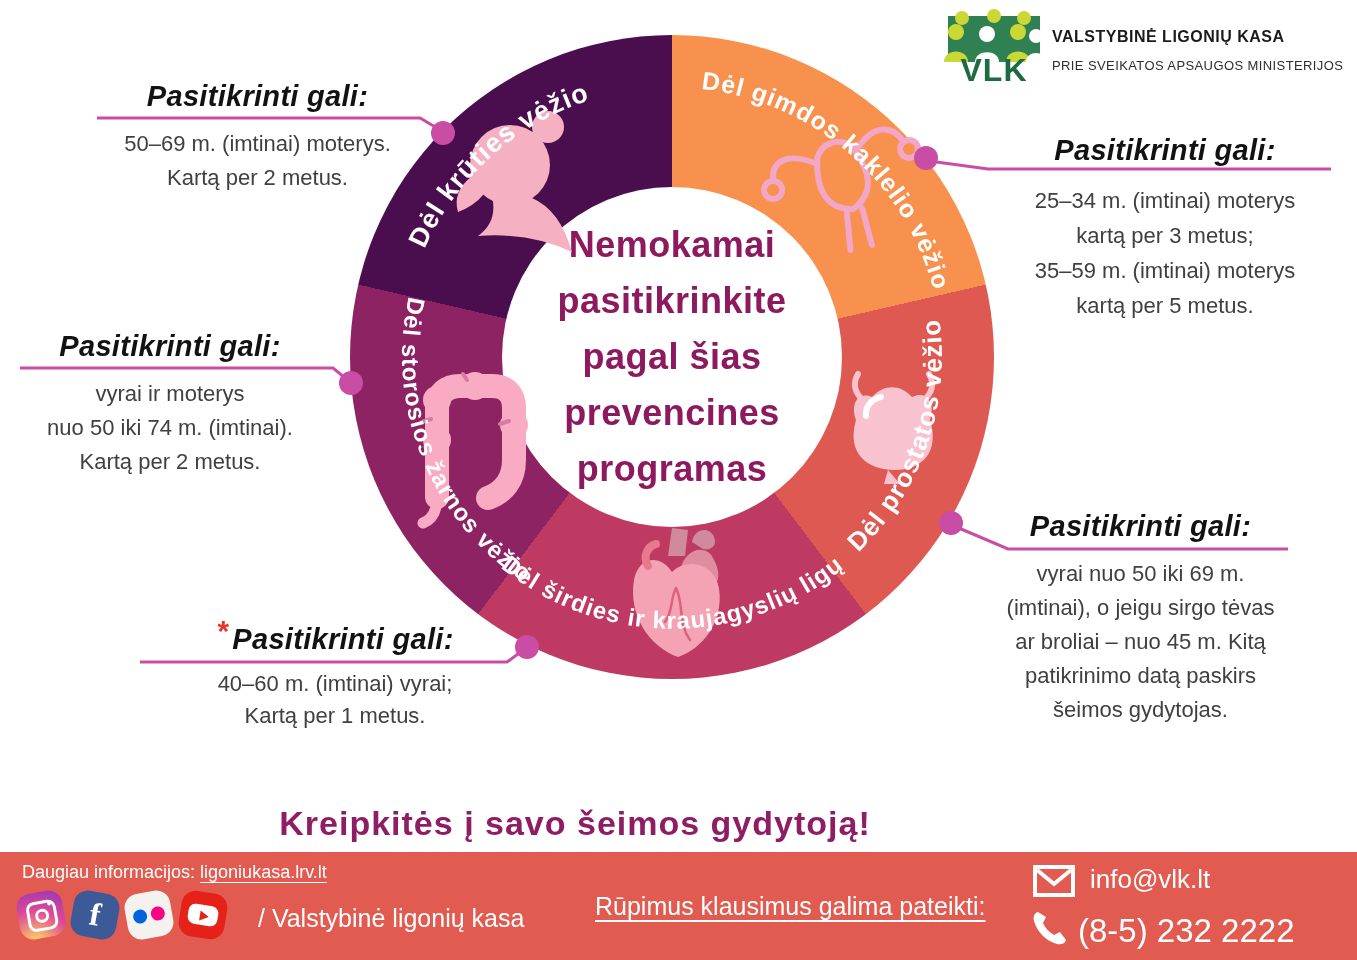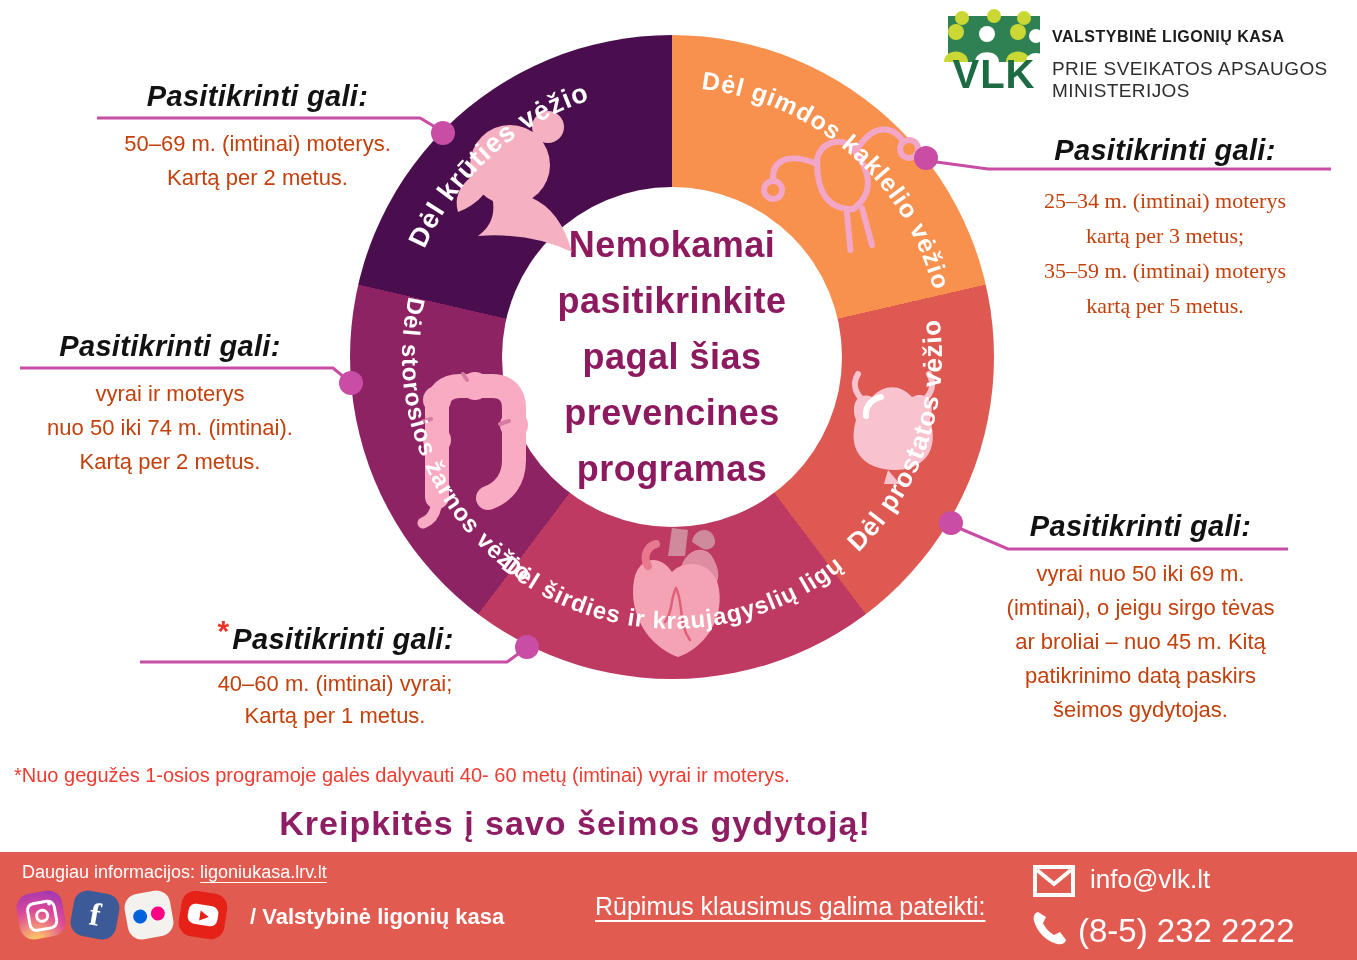--- a/index.html
+++ b/index.html
@@ -17,48 +17,48 @@
   .center-circle{position:absolute;left:502px;top:187px;width:340px;height:340px;border-radius:50%;
     background:#fff;display:flex;flex-direction:column;justify-content:center;align-items:center;}
   .center-circle div{font-size:36px;font-weight:bold;color:#8d1a5f;line-height:56px;letter-spacing:.5px;}
 
   .overlay{position:absolute;left:0;top:0;pointer-events:none;}
   .seg-label{fill:#fff;font-weight:600;letter-spacing:1px;}
 
   
   .callout{position:absolute;text-align:center;}
   .callout .hd{font-size:29px;font-weight:bold;font-style:italic;color:#121212;letter-spacing:.3px;}
-  .callout .ln{font-size:22px;color:#c2410c;line-height:34px;}
+  .callout .ln{font-size:22px;color:#404040;line-height:34px;}
   .asterisk{color:#e8342a;font-size:30px;font-weight:bold;position:relative;top:-8px;margin-right:4px;}
 
   .c-breast{left:60px;top:80px;width:395px;}
   .c-cervical{left:975px;top:134px;width:380px;}
-  .c-cervical .ln{line-height:35px;font-family:Liberation Serif, serif;}
+  .c-cervical .ln{line-height:35px;}
   .c-colon{left:0px;top:330px;width:340px;}
   .c-cardio{left:150px;top:622px;width:370px;}
   .c-cardio .ln{line-height:32px;}
   .c-prostate{left:968px;top:510px;width:345px;}
   .c-breast .hd,.c-colon .hd{margin-bottom:14px;}
   .c-cervical .hd{margin-bottom:16px;}
   .c-cardio .hd{margin-bottom:12px;}
   .c-prostate .hd{margin-bottom:14px;}
 
   .footnote{position:absolute;left:14px;top:764px;font-size:20px;color:#ef3b30;}
   .cta{position:absolute;left:0;top:804px;width:1150px;text-align:center;
        font-size:34px;font-weight:bold;color:#8e1d64;letter-spacing:1px;}
   .logo-vlk{position:absolute;left:944px;top:52px;width:100px;text-align:center;
-            font-size:40px;font-weight:bold;color:#1d6b43;letter-spacing:1px;}
+            font-size:32px;font-weight:bold;color:#1d6b43;letter-spacing:1px;}
   .logo-title{position:absolute;left:1052px;top:28px;font-size:16px;font-weight:bold;color:#1b1b1b;letter-spacing:.5px;}
-  .logo-sub{position:absolute;left:1052px;top:58px;font-size:19px;color:#2e2e2e;letter-spacing:.4px;}
+  .logo-sub{position:absolute;left:1052px;top:58px;font-size:13px;color:#2e2e2e;letter-spacing:.4px;}
 
   
   .footer{position:absolute;left:0;top:852px;width:1357px;height:108px;background:#e15b51;color:#fff;}
   .f-info{position:absolute;left:22px;top:10px;font-size:18px;}
   .f-info a{color:#fff;text-decoration:underline;text-underline-offset:4px;}
-  .f-handle{position:absolute;left:250px;top:52px;font-size:22px;font-weight:bold;}
+  .f-handle{position:absolute;left:258px;top:52px;font-size:25px;}
   .f-quest{position:absolute;left:595px;top:40px;font-size:25px;text-decoration:underline;text-underline-offset:5px;}
   .f-email{position:absolute;left:1090px;top:12px;font-size:26px;}
   .f-phone{position:absolute;left:1078px;top:60px;font-size:33px;}
   .social{position:absolute;left:18px;top:40px;display:flex;gap:8px;}
   .sq{width:46px;height:46px;border-radius:14px;position:relative;flex:0 0 auto;}
   .sq.ig{background:radial-gradient(circle at 30% 110%,#fdc468 10%,#df4996 55%,#9b36b7 95%);transform:rotate(-10deg);}
   .sq.fb{background:#3d5a98;transform:rotate(10deg);}
   .sq.fl{background:#f4f2ef;transform:rotate(-10deg);}
   .sq.yt{background:#e62117;transform:rotate(9deg);}
   .ig-frame{position:absolute;left:9px;top:9px;width:24px;height:24px;border:3px solid #fff;border-radius:8px;}
@@ -225,21 +225,20 @@
 
   <div class="callout c-prostate">
     <div class="hd">Pasitikrinti gali:</div>
     <div class="ln">vyrai nuo 50 iki 69 m.</div>
     <div class="ln">(imtinai), o jeigu sirgo tėvas</div>
     <div class="ln">ar broliai – nuo 45 m. Kitą</div>
     <div class="ln">patikrinimo datą paskirs</div>
     <div class="ln">šeimos gydytojas.</div>
   </div>
 
-  <div class="footnote">*Nuo gegužės 1-osios programoje galės dalyvauti 40- 60 metų (imtinai) vyrai ir moterys.</div>
   <div class="cta">Kreipkitės į savo šeimos gydytoją!</div>
 
   <div class="footer">
     <div class="f-info"><span>Daugiau informacijos: </span><a href="#">ligoniukasa.lrv.lt</a></div>
 
     <div class="social">
       <div class="sq ig">
         <div class="ig-frame"></div>
           <div class="ig-lens"></div>
           <div class="ig-dot"></div>

